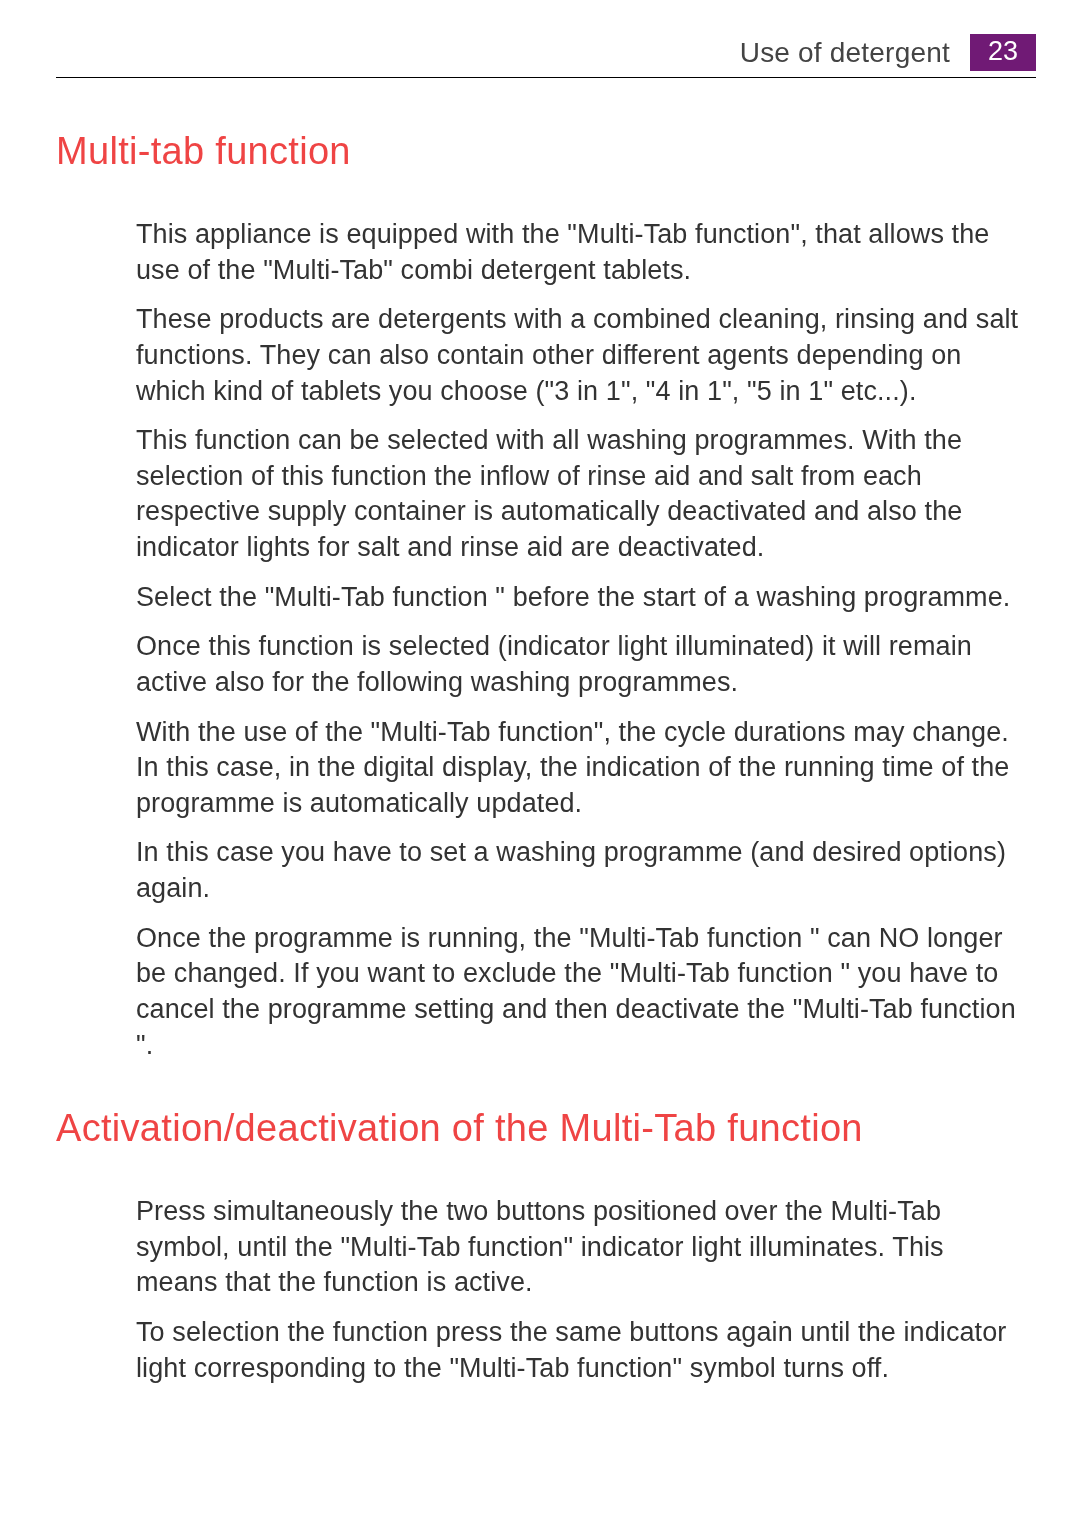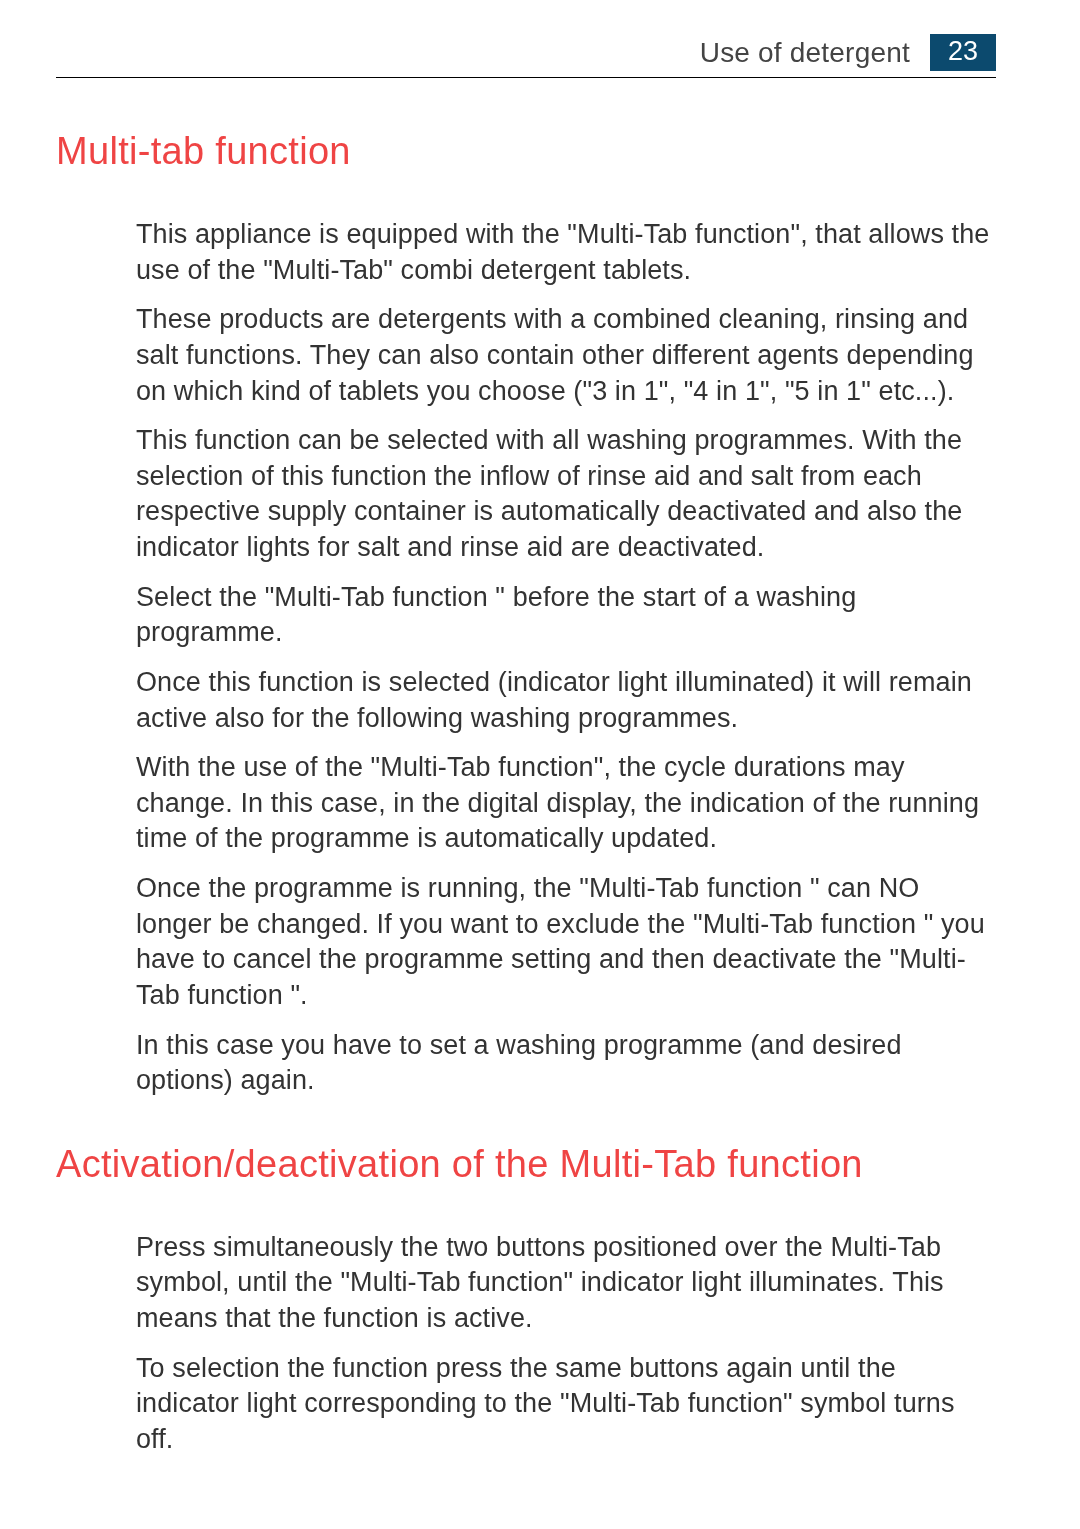--- a/index.html
+++ b/index.html
@@ -5,38 +5,38 @@
   * { margin: 0; padding: 0; box-sizing: border-box; }
   body {
     width: 1080px;
     height: 1529px;
     background: #fff;
     font-family: "Helvetica Neue", Arial, sans-serif;
     color: #2a2a2a;
     position: relative;
   }
   .page {
-    padding: 34px 84px 0 56px;
+    padding: 34px 44px 0 56px;
   }
   .header {
     display: flex;
     justify-content: flex-end;
     align-items: center;
     border-bottom: 1.5px solid #000;
     padding-bottom: 6px;
     margin-bottom: 52px;
   }
   .header-title {
     font-size: 28px;
     font-weight: 300;
     color: #444;
     letter-spacing: 0.2px;
   }
   .page-num-box {
-    background: #0c4a6e;
+    background: #701a75;
     color: #fff;
     font-size: 27px;
     font-weight: 400;
     padding: 4px 18px 6px 18px;
     margin-left: 20px;
     line-height: 1;
   }
   .section-heading {
     font-size: 38px;
     font-weight: 300;
@@ -73,22 +73,22 @@
 
   <h1 class="section-heading">Multi-tab function</h1>
 
   <div class="body-block">
     <p class="para">This appliance is equipped with the "Multi-Tab function", that allows the use of the "Multi-Tab" combi detergent tablets.</p>
     <p class="para">These products are detergents with a combined cleaning, rinsing and salt functions. They can also contain other different agents depending on which kind of tablets you choose ("3 in 1", "4 in 1", "5 in 1" etc...).</p>
     <p class="para">This function can be selected with all washing programmes. With the selection of this function the inflow of rinse aid and salt from each respective supply container is automatically deactivated and also the indicator lights for salt and rinse aid are deactivated.</p>
     <p class="para">Select the "Multi-Tab function " before the start of a washing programme.</p>
     <p class="para">Once this function is selected (indicator light illuminated) it will remain active also for the following washing programmes.</p>
     <p class="para">With the use of the "Multi-Tab function", the cycle durations may change. In this case, in the digital display, the indication of the running time of the programme is automatically updated.</p>
+    <p class="para">In this case you have to set a washing programme (and desired options) again.</p>
     <p class="para">Once the programme is running, the "Multi-Tab function " can NO longer be changed. If you want to exclude the "Multi-Tab function " you have to cancel the programme setting and then deactivate the "Multi-Tab function ".</p>
-    <p class="para">In this case you have to set a washing programme (and desired options) again.</p>
   </div>
 
   <div class="spacer"></div>
 
   <h1 class="section-heading">Activation/deactivation of the Multi-Tab function</h1>
 
   <div class="body-block">
     <p class="para">Press simultaneously the two buttons positioned over the Multi-Tab symbol, until the "Multi-Tab function" indicator light illuminates. This means that the function is active.</p>
     <p class="para">To selection the function press the same buttons again until the indicator light corresponding to the "Multi-Tab function" symbol turns off.</p>
   </div>

